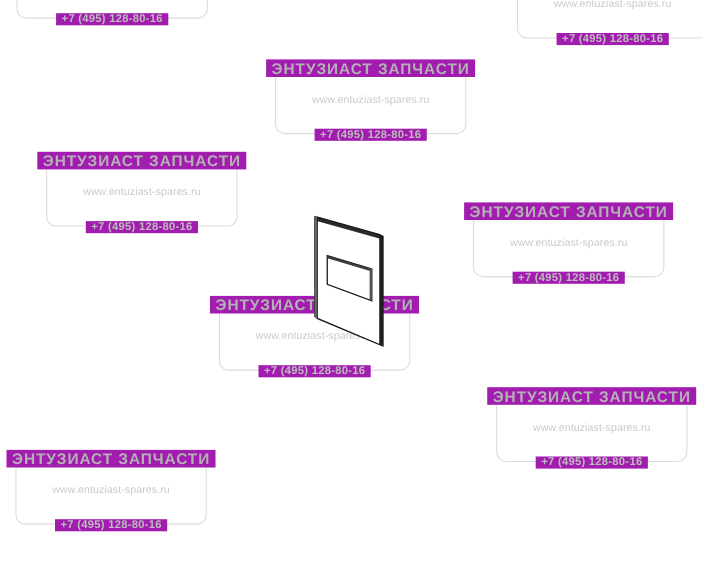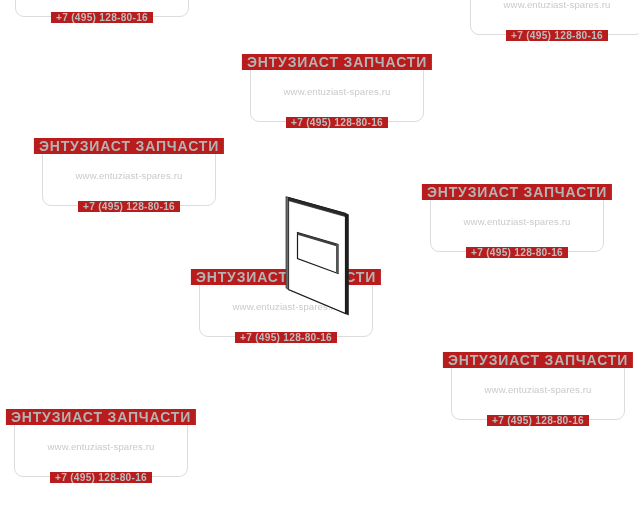--- a/index.html
+++ b/index.html
@@ -25,21 +25,21 @@
     height: 62px;
     border: 1px solid #dcdcdc;
     border-radius: 9px;
     pointer-events: none;
   }
   .wm-title,
   .wm-phone {
     position: absolute;
     left: 50%;
     transform: translateX(-50%);
-    background: #b91c1c;
+    background: #a21caf;
     white-space: nowrap;
     font-weight: bold;
     padding: 0 5px;
   }
   .wm-title {
     top: -7px;
     font-size: 14px;
     letter-spacing: 0.85px;
     color: #b3b3b3;
   }

